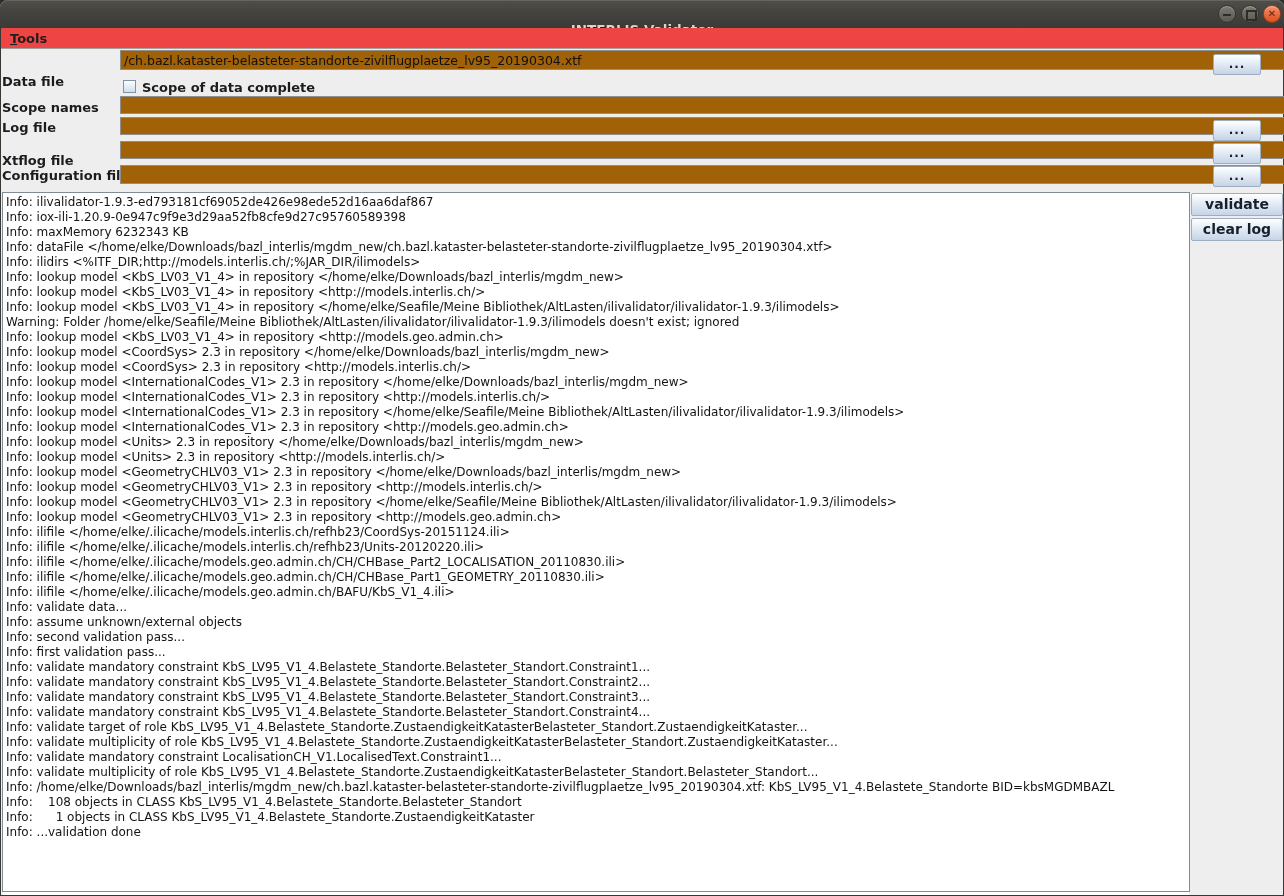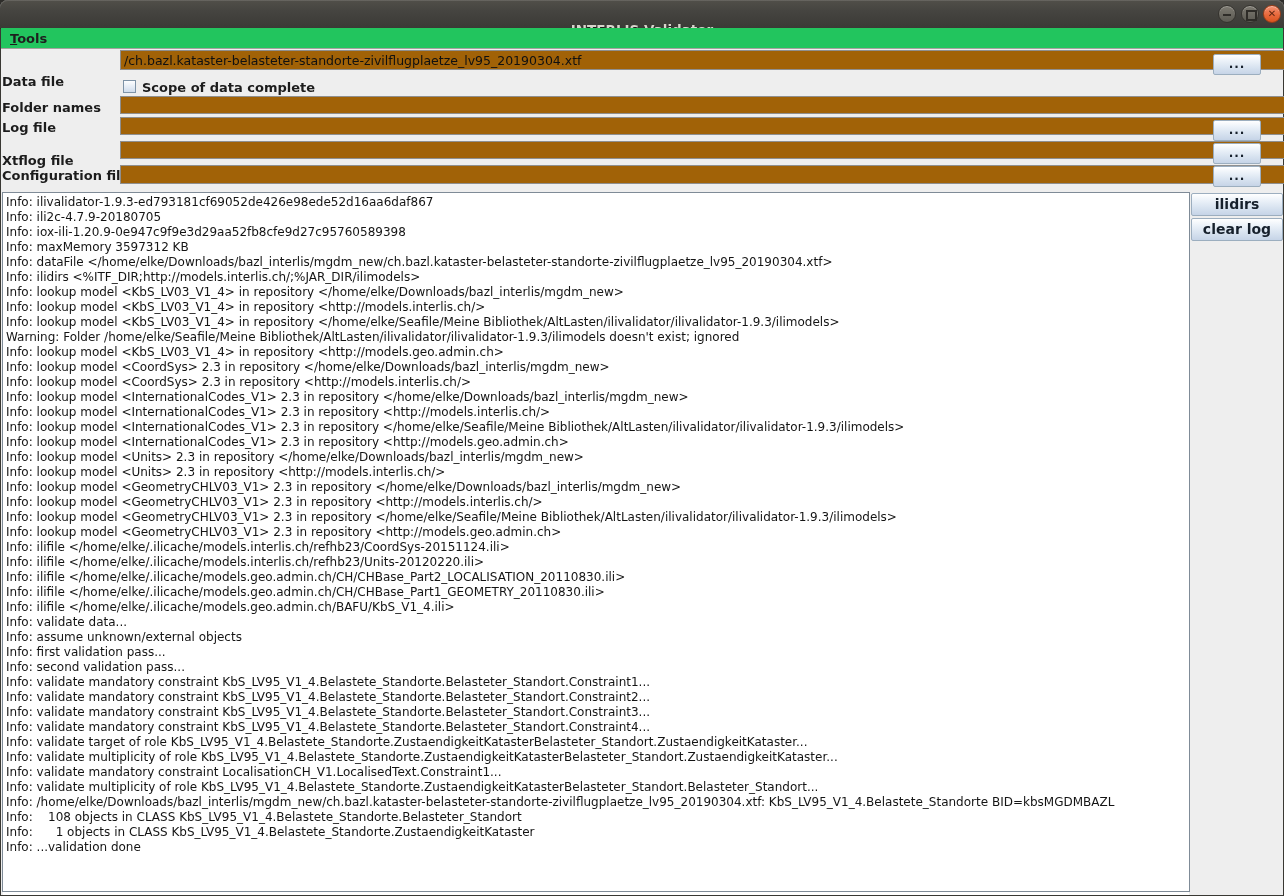--- a/index.html
+++ b/index.html
@@ -50,21 +50,21 @@
     position:absolute; left:4px; top:4px; width:7px; height:7px;
     border:2px solid #2e2c28; box-sizing:content-box; background:transparent;
   }
   .glyph-close {
     position:absolute; left:0; top:0; width:16px; height:16px; line-height:16px;
     text-align:center; font-size:10px; font-weight:bold; color:#5f2610;
   }
   
   .menubar {
     position:absolute; left:1px; top:28px; width:1282px; height:20px;
-    background:#22c55e; border-bottom:1px solid #a5a29e;
+    background:#ef4444; border-bottom:1px solid #a5a29e;
   }
   .menu-item {
     display:inline-block; padding:0 9px; height:20px; line-height:19px;
     font-size:13px; font-weight:bold; color:#1e1e1e; cursor:default;
   }
   .mnemonic { text-decoration:underline; }
   
   .form-label {
     position:absolute; left:2px; font-size:13px; font-weight:bold; color:#1c1c1c;
     white-space:nowrap;
@@ -122,47 +122,46 @@
     <div class="winbtn close">
       <span class="glyph-close">✕</span>
     </div>
   </div>
 
   <div class="menubar">
     <span class="menu-item"><span class="mnemonic">T</span><span>ools</span></span>
   </div>
 
   <div class="form-label" style="top:52px;margin-top:22px;">Data file</div>
-  <div class="form-label" style="top:100px;">Folder names</div>
+  <div class="form-label" style="top:100px;">Scope names</div>
   <div class="form-label" style="top:120px;">Log file</div>
   <div class="form-label" style="top:144px;margin-top:9px;">Xtflog file</div>
   <div class="form-label" style="top:168px;">Configuration file</div>
 
   <input class="field" style="top: 50px; height: 20px;" value="/ch.bazl.kataster-belasteter-standorte-zivilflugplaetze_lv95_20190304.xtf">
   <input class="field" style="top: 96px; height: 18px;" value="">
   <input class="field" style="top: 117px; height: 18px;" value="">
   <input class="field" style="top: 141px; height: 18px;" value="">
   <input class="field" style="top: 165px; height: 19px;" value="">
 
   <span class="checkbox"></span>
   <span class="checkbox-label">Scope of data complete</span>
 
   <div class="btn btn-browse" style="top:54px;">...</div>
   <div class="btn btn-browse" style="top:120px;">...</div>
   <div class="btn btn-browse" style="top:143px;">...</div>
   <div class="btn btn-browse" style="top:166px;">...</div>
 
-  <div class="btn btn-action" style="top:193px;">ilidirs</div>
+  <div class="btn btn-action" style="top:193px;">validate</div>
   <div class="btn btn-action" style="top:218px;">clear log</div>
 
   <div class="log-area">
       <div class="log-line">Info: ilivalidator-1.9.3-ed793181cf69052de426e98ede52d16aa6daf867</div>
-      <div class="log-line">Info: ili2c-4.7.9-20180705</div>
       <div class="log-line">Info: iox-ili-1.20.9-0e947c9f9e3d29aa52fb8cfe9d27c95760589398</div>
-      <div class="log-line">Info: maxMemory 3597312 KB</div>
+      <div class="log-line">Info: maxMemory 6232343 KB</div>
       <div class="log-line">Info: dataFile &lt;/home/elke/Downloads/bazl_interlis/mgdm_new/ch.bazl.kataster-belasteter-standorte-zivilflugplaetze_lv95_20190304.xtf&gt;</div>
       <div class="log-line">Info: ilidirs &lt;%ITF_DIR;http://models.interlis.ch/;%JAR_DIR/ilimodels&gt;</div>
       <div class="log-line">Info: lookup model &lt;KbS_LV03_V1_4&gt; in repository &lt;/home/elke/Downloads/bazl_interlis/mgdm_new&gt;</div>
       <div class="log-line">Info: lookup model &lt;KbS_LV03_V1_4&gt; in repository &lt;http://models.interlis.ch/&gt;</div>
       <div class="log-line">Info: lookup model &lt;KbS_LV03_V1_4&gt; in repository &lt;/home/elke/Seafile/Meine Bibliothek/AltLasten/ilivalidator/ilivalidator-1.9.3/ilimodels&gt;</div>
       <div class="log-line">Warning: Folder /home/elke/Seafile/Meine Bibliothek/AltLasten/ilivalidator/ilivalidator-1.9.3/ilimodels doesn't exist; ignored</div>
       <div class="log-line">Info: lookup model &lt;KbS_LV03_V1_4&gt; in repository &lt;http://models.geo.admin.ch&gt;</div>
       <div class="log-line">Info: lookup model &lt;CoordSys&gt; 2.3 in repository &lt;/home/elke/Downloads/bazl_interlis/mgdm_new&gt;</div>
       <div class="log-line">Info: lookup model &lt;CoordSys&gt; 2.3 in repository &lt;http://models.interlis.ch/&gt;</div>
       <div class="log-line">Info: lookup model &lt;InternationalCodes_V1&gt; 2.3 in repository &lt;/home/elke/Downloads/bazl_interlis/mgdm_new&gt;</div>
@@ -175,22 +174,22 @@
       <div class="log-line">Info: lookup model &lt;GeometryCHLV03_V1&gt; 2.3 in repository &lt;http://models.interlis.ch/&gt;</div>
       <div class="log-line">Info: lookup model &lt;GeometryCHLV03_V1&gt; 2.3 in repository &lt;/home/elke/Seafile/Meine Bibliothek/AltLasten/ilivalidator/ilivalidator-1.9.3/ilimodels&gt;</div>
       <div class="log-line">Info: lookup model &lt;GeometryCHLV03_V1&gt; 2.3 in repository &lt;http://models.geo.admin.ch&gt;</div>
       <div class="log-line">Info: ilifile &lt;/home/elke/.ilicache/models.interlis.ch/refhb23/CoordSys-20151124.ili&gt;</div>
       <div class="log-line">Info: ilifile &lt;/home/elke/.ilicache/models.interlis.ch/refhb23/Units-20120220.ili&gt;</div>
       <div class="log-line">Info: ilifile &lt;/home/elke/.ilicache/models.geo.admin.ch/CH/CHBase_Part2_LOCALISATION_20110830.ili&gt;</div>
       <div class="log-line">Info: ilifile &lt;/home/elke/.ilicache/models.geo.admin.ch/CH/CHBase_Part1_GEOMETRY_20110830.ili&gt;</div>
       <div class="log-line">Info: ilifile &lt;/home/elke/.ilicache/models.geo.admin.ch/BAFU/KbS_V1_4.ili&gt;</div>
       <div class="log-line">Info: validate data...</div>
       <div class="log-line">Info: assume unknown/external objects</div>
+      <div class="log-line">Info: second validation pass...</div>
       <div class="log-line">Info: first validation pass...</div>
-      <div class="log-line">Info: second validation pass...</div>
       <div class="log-line">Info: validate mandatory constraint KbS_LV95_V1_4.Belastete_Standorte.Belasteter_Standort.Constraint1...</div>
       <div class="log-line">Info: validate mandatory constraint KbS_LV95_V1_4.Belastete_Standorte.Belasteter_Standort.Constraint2...</div>
       <div class="log-line">Info: validate mandatory constraint KbS_LV95_V1_4.Belastete_Standorte.Belasteter_Standort.Constraint3...</div>
       <div class="log-line">Info: validate mandatory constraint KbS_LV95_V1_4.Belastete_Standorte.Belasteter_Standort.Constraint4...</div>
       <div class="log-line">Info: validate target of role KbS_LV95_V1_4.Belastete_Standorte.ZustaendigkeitKatasterBelasteter_Standort.ZustaendigkeitKataster...</div>
       <div class="log-line">Info: validate multiplicity of role KbS_LV95_V1_4.Belastete_Standorte.ZustaendigkeitKatasterBelasteter_Standort.ZustaendigkeitKataster...</div>
       <div class="log-line">Info: validate mandatory constraint LocalisationCH_V1.LocalisedText.Constraint1...</div>
       <div class="log-line">Info: validate multiplicity of role KbS_LV95_V1_4.Belastete_Standorte.ZustaendigkeitKatasterBelasteter_Standort.Belasteter_Standort...</div>
       <div class="log-line">Info: /home/elke/Downloads/bazl_interlis/mgdm_new/ch.bazl.kataster-belasteter-standorte-zivilflugplaetze_lv95_20190304.xtf: KbS_LV95_V1_4.Belastete_Standorte BID=kbsMGDMBAZL</div>
       <div class="log-line">Info:    108 objects in CLASS KbS_LV95_V1_4.Belastete_Standorte.Belasteter_Standort</div>

